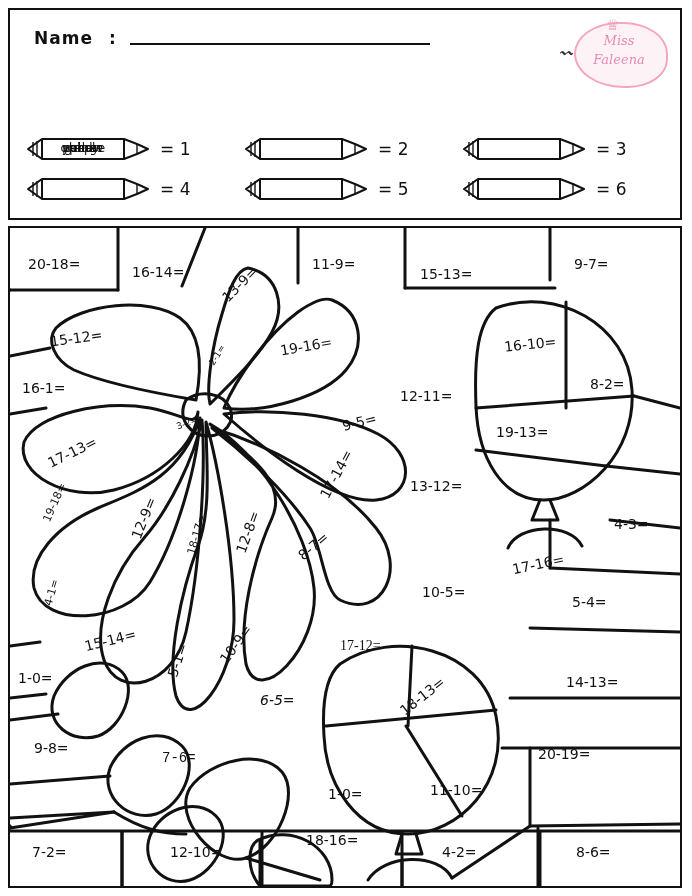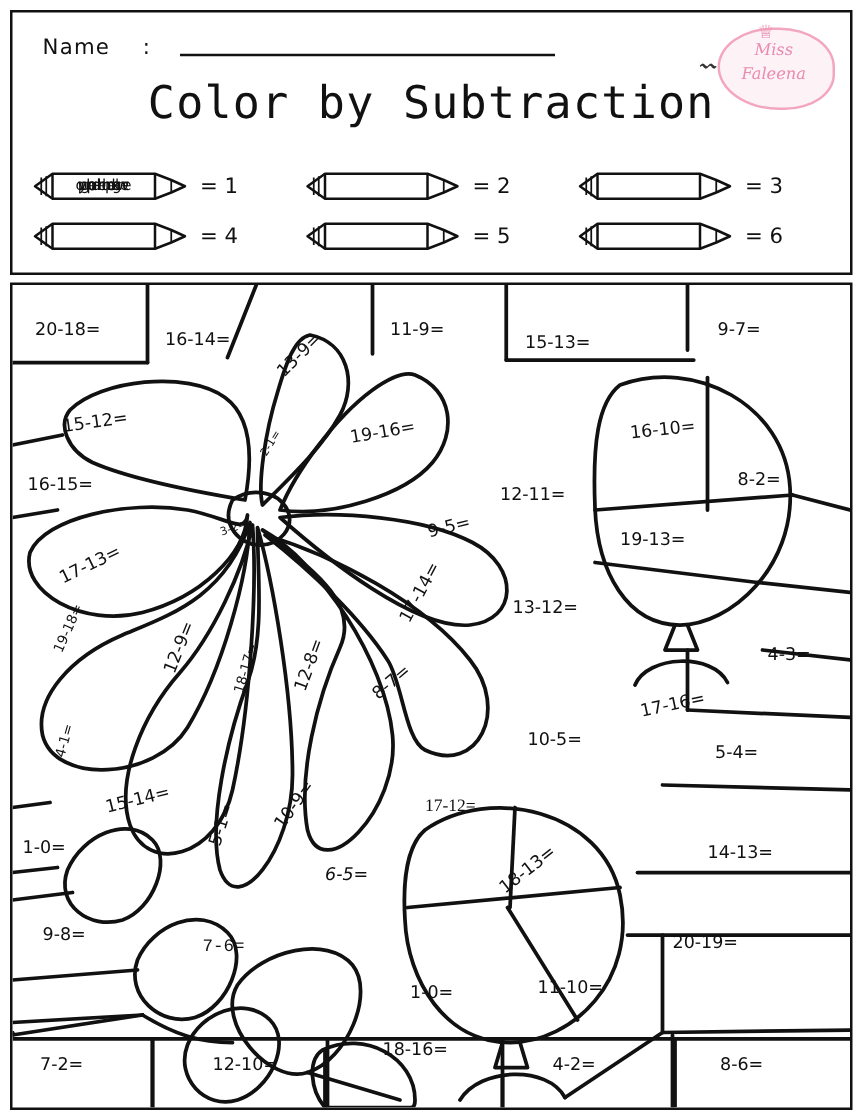--- a/index.html
+++ b/index.html
@@ -33,21 +33,22 @@
     border: 2px solid #111;
     box-sizing: border-box;
     background: #fff;
   }
   .name-row {
     position: absolute;
     left: 24px;
     top: 18px;
     display: flex;
     align-items: flex-end;
-    gap: 16px;
+    gap: 6px;
+    font-weight: bold;
   }
   .name-label {
     font-family: "DejaVu Sans", sans-serif;
     font-size: 17px;
     letter-spacing: 1px;
   }
   .name-colon {
     font-size: 17px;
     margin-left: 10px;
   }
@@ -187,21 +188,20 @@
 <div class="sheet">
 
   <div class="header-box">
 
     <div class="name-row">
       <span class="name-label">Name</span>
       <span class="name-colon">:</span>
       <span class="name-line"></span>
     </div>
 
-    <div class="title">Color by Subtraction</div>
 
     <div class="logo">
       <div class="logo-bubble"></div>
       <div class="logo-crown">♕</div>
       <div class="logo-squiggle">〰</div>
       <div class="logo-text-1">Miss</div>
       <div class="logo-text-2">Faleena</div>
     </div>
 
     <div class="key">
@@ -444,21 +444,21 @@
     <div class="prob" style="left:302px; top:28px;">11-9=</div>
     <div class="prob" style="left:410px; top:38px;">15-13=</div>
     <div class="prob" style="left:564px; top:28px;">9-7=</div>
 
     <div class="prob" style="left:40px;  top:102px; transform:rotate(-8deg);">15-12=</div>
     <div class="prob xs" style="left:196px; top:122px; transform:rotate(-58deg);">2-1=</div>
     <div class="prob" style="left:270px; top:110px; transform:rotate(-10deg);">19-16=</div>
     <div class="prob" style="left:494px; top:108px; transform:rotate(-6deg);">16-10=</div>
     <div class="prob" style="left:580px; top:148px;">8-2=</div>
 
-    <div class="prob" style="left:12px;  top:152px;">16-15=</div>
+    <div class="prob" style="left:12px;  top:152px;">16-1=</div>
     <div class="prob" style="left:390px; top:160px;">12-11=</div>
     <div class="prob" style="left:332px; top:186px; transform:rotate(-14deg);">9-5=</div>
     <div class="prob" style="left:486px; top:196px;">19-13=</div>
     <div class="prob xs" style="left:166px; top:190px; transform:rotate(-20deg);">3-2=</div>
 
     <div class="prob" style="left:36px;  top:216px; transform:rotate(-26deg);">17-13=</div>
     <div class="prob" style="left:300px; top:238px; transform:rotate(-62deg);">17-14=</div>
     <div class="prob" style="left:400px; top:250px;">13-12=</div>
     <div class="prob" style="left:604px; top:288px;">4-3=</div>
 

